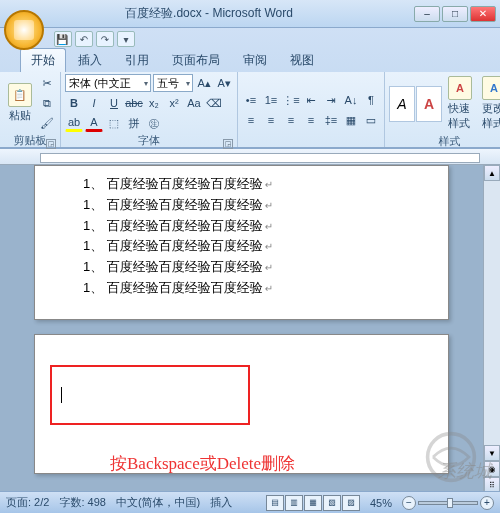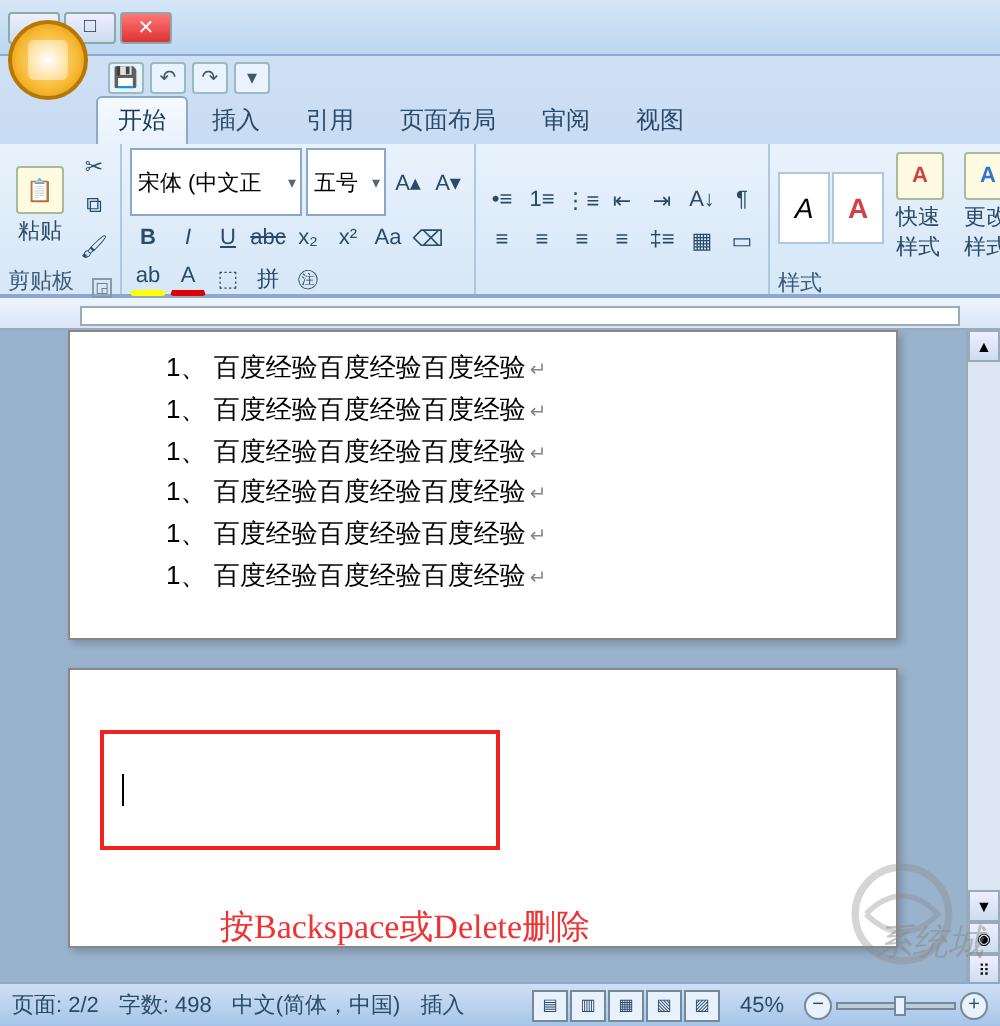--- a/index.html
+++ b/index.html
@@ -14,36 +14,36 @@
 .wc.max { background: linear-gradient(#eef,#cde); color:#234; }
 .wc.close { background: linear-gradient(#f77,#d33); color:#fff; }
 
 .ribbon-area { background: linear-gradient(#cfe0f5,#bcd5ef); border-bottom: 1px solid #8ba9cc; }
 .office-row { display: flex; align-items: stretch; height: 22px; }
 .office-btn { width: 40px; height: 40px; margin: -18px 4px 0 4px; border-radius: 50%; background: radial-gradient(#ffe9a0,#f7b733 60%,#d68a00); border: 2px solid #b77700; position: relative; z-index: 5; display:flex; align-items:center; justify-content:center; }
 .office-btn span{ width:20px;height:20px;background:radial-gradient(#fff,#ffd47a);border-radius:3px;display:block; }
 .qat { display: flex; align-items: center; gap: 3px; margin-left: 6px; margin-top: 0; height: 22px; }
 .qat .q { width: 18px; height: 16px; border: 1px solid #9bb; border-radius: 2px; background: #e8f3ff; font-size:10px; display:flex;align-items:center;justify-content:center;color:#456; }
 
-.tabs { display: flex; gap: 1px; padding-left: 48px; height: 22px; align-items: flex-end; }
+.tabs { display: flex; gap: 1px; padding-left: 20px; height: 22px; align-items: flex-end; }
 .tab { padding: 3px 10px; font-size: 12px; color: #2a4a6a; border: 1px solid transparent; border-bottom: none; border-radius: 3px 3px 0 0; }
 .tab.active { background: linear-gradient(#f5faff,#e8f2fc); border-color: #8ba9cc; color: #1a3a5a; }
 
 .ribbon { background: linear-gradient(#e8f2fc,#d6e7f7); display: flex; height: 76px; border-bottom: 1px solid #8ba9cc; }
 .group { border-right: 1px solid #b0c7e0; padding: 2px 4px 1px; display: flex; flex-direction: column; }
 .group .gcontent { flex: 1; display: flex; align-items: center; gap: 2px; }
-.group .glabel { text-align: left; font-size: 11px; color: #3a5a7a; padding: 1px 0; position:relative; }
+.group .glabel { text-align: center; font-size: 11px; color: #3a5a7a; padding: 1px 0; position:relative; }
 .group .glabel .launcher{ position:absolute; right:0; bottom:0; width:10px; height:10px; border:1px solid #89a; font-size:7px; display:flex;align-items:center;justify-content:center;color:#567; }
 
 .big-btn { display: flex; flex-direction: column; align-items: center; justify-content: center; padding: 2px 4px; font-size: 11px; color: #2a4a6a; gap:1px; }
 .big-btn .bicon { width: 24px; height: 24px; border: 1px solid #ab9; background: #fffbe3; border-radius: 2px; display:flex;align-items:center;justify-content:center; }
 
 .font-box { display: flex; flex-direction: column; gap: 2px; }
 .font-row { display: flex; gap: 2px; align-items: center; }
-.combo { height: 34px; border: 1px solid #8aa9c8; background: #fff; font-size: 11px; padding: 0 12px 0 3px; position: relative; display:flex; align-items:center; }
+.combo { height: 18px; border: 1px solid #8aa9c8; background: #fff; font-size: 11px; padding: 0 12px 0 3px; position: relative; display:flex; align-items:center; }
 .combo::after { content: "▾"; position: absolute; right: 2px; font-size: 8px; color: #567; }
 .sm-btn { width: 18px; height: 18px; border: 1px solid transparent; display: flex; align-items: center; justify-content: center; font-size: 11px; color: #2a4a6a; border-radius: 2px; }
 
 .para-box { display: flex; flex-direction: column; gap: 2px; }
 .style-gal { display: flex; gap:1px; }
 .style-item { width: 26px; height: 36px; border: 1px solid #b0c7e0; background: #fff; display:flex; align-items:center; justify-content:center; font-size:14px; font-family:"SimSun"; }
 
 .doc-area { position: relative; background: #9ab3cc; height: 360px; overflow: hidden; }
 .ruler-h { height: 16px; background: linear-gradient(#eef5fd,#d8e6f5); border-bottom:1px solid #9ab; position:relative; }
 .ruler-h::before{ content:""; position:absolute; left:40px; right:20px; top:4px; height:8px; background:#fff; border:1px solid #9ab; }
@@ -72,20 +72,21 @@
 .statusbar .ztrack{ width:60px; height:4px; background:#bcd; border:1px solid #789; position:relative; }
 .statusbar .ztrack .zthumb{ position:absolute; left:28px; top:-4px; width:6px; height:10px; background:#e8f2fc; border:1px solid #789; }
 .view-btns{ display:flex; gap:1px; }
 .view-btns .vbtn{ width:18px; height:16px; border:1px solid #789; background:#e8f2fc; font-size:8px; display:flex;align-items:center;justify-content:center; }
 </style>
 </head>
 <body>
 
 <div class="titlebar">
   <div class="left-icons"></div>
+  <div class="title">百度经验.docx - Microsoft Word</div>
   <div class="win-controls">
     <div class="wc min">–</div>
     <div class="wc max">□</div>
     <div class="wc close">✕</div>
   </div>
 </div>
 
 <div class="ribbon-area">
   <div class="office-row">
     <div class="office-btn">

